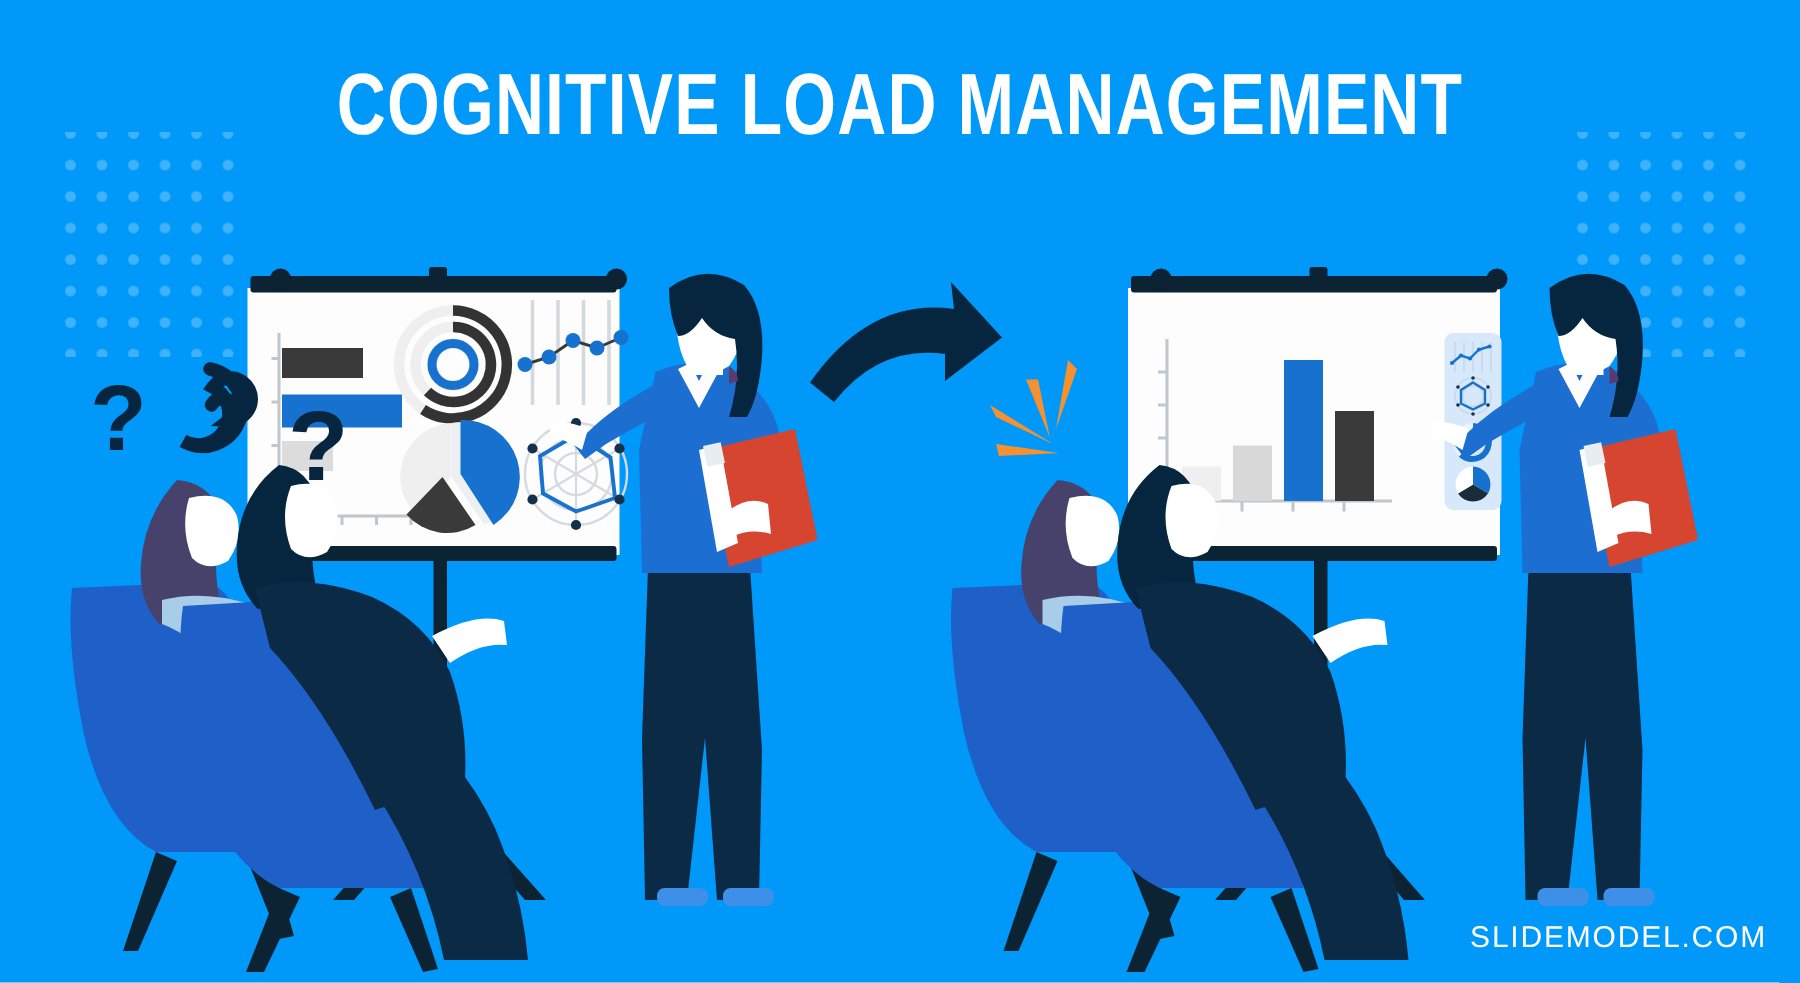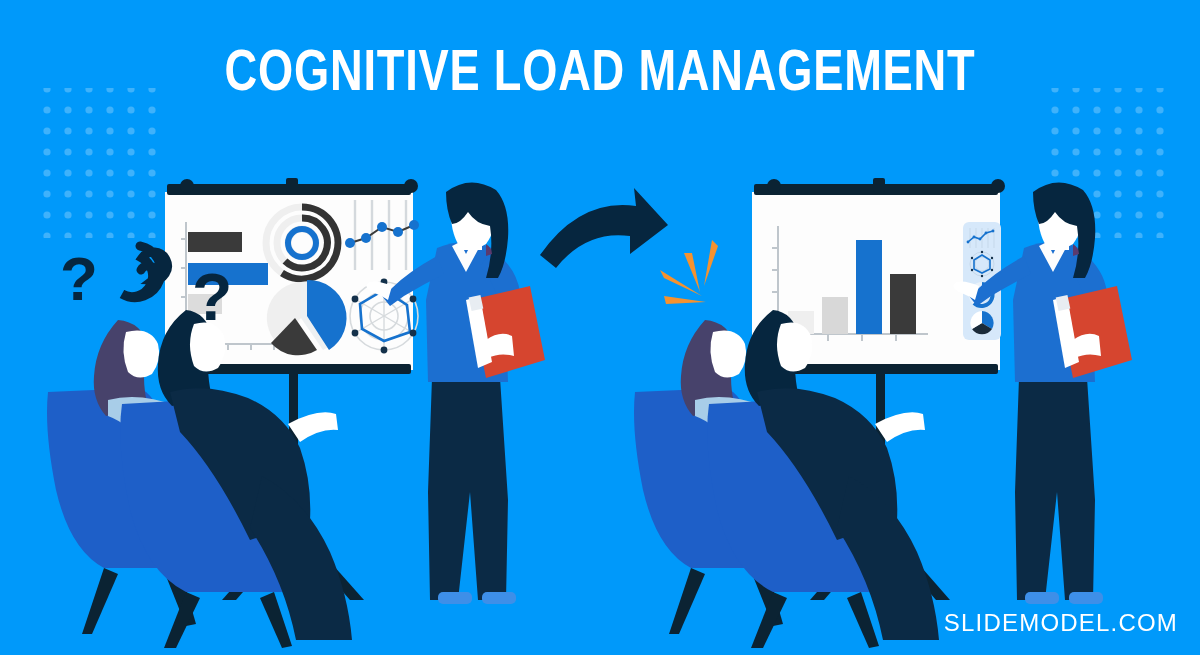--- a/index.html
+++ b/index.html
@@ -22,21 +22,21 @@
     letter-spacing:1px;
     transform:scaleX(0.78);
     transform-origin:center top;
     white-space:nowrap;
     line-height:1.05;
   }
   #watermark{
     position:absolute;
     right:22px;bottom:18px;
     color:#ffffff;
-    font-size:24px;
+    font-size:20px;
     letter-spacing:1.2px;
     font-weight:400;
   }
 </style>
 </head>
 <body>
 
 <div id="slide">
 
   <svg class="layer" viewBox="0 0 1200 655" xmlns="http://www.w3.org/2000/svg">

